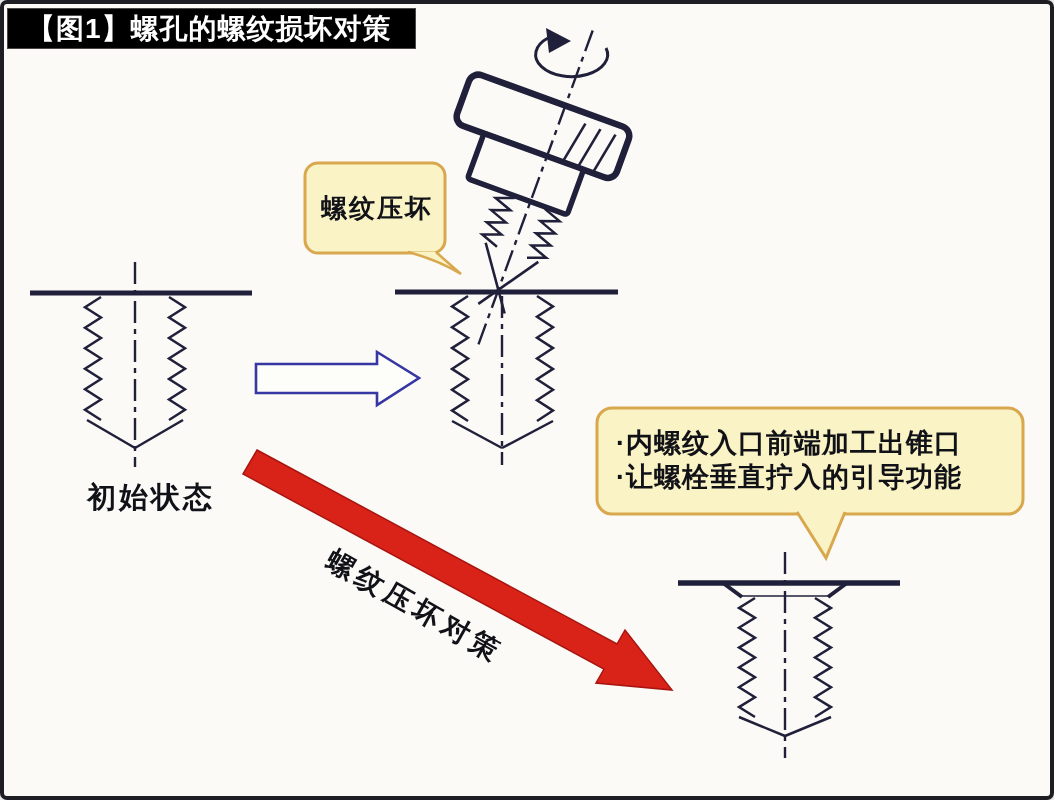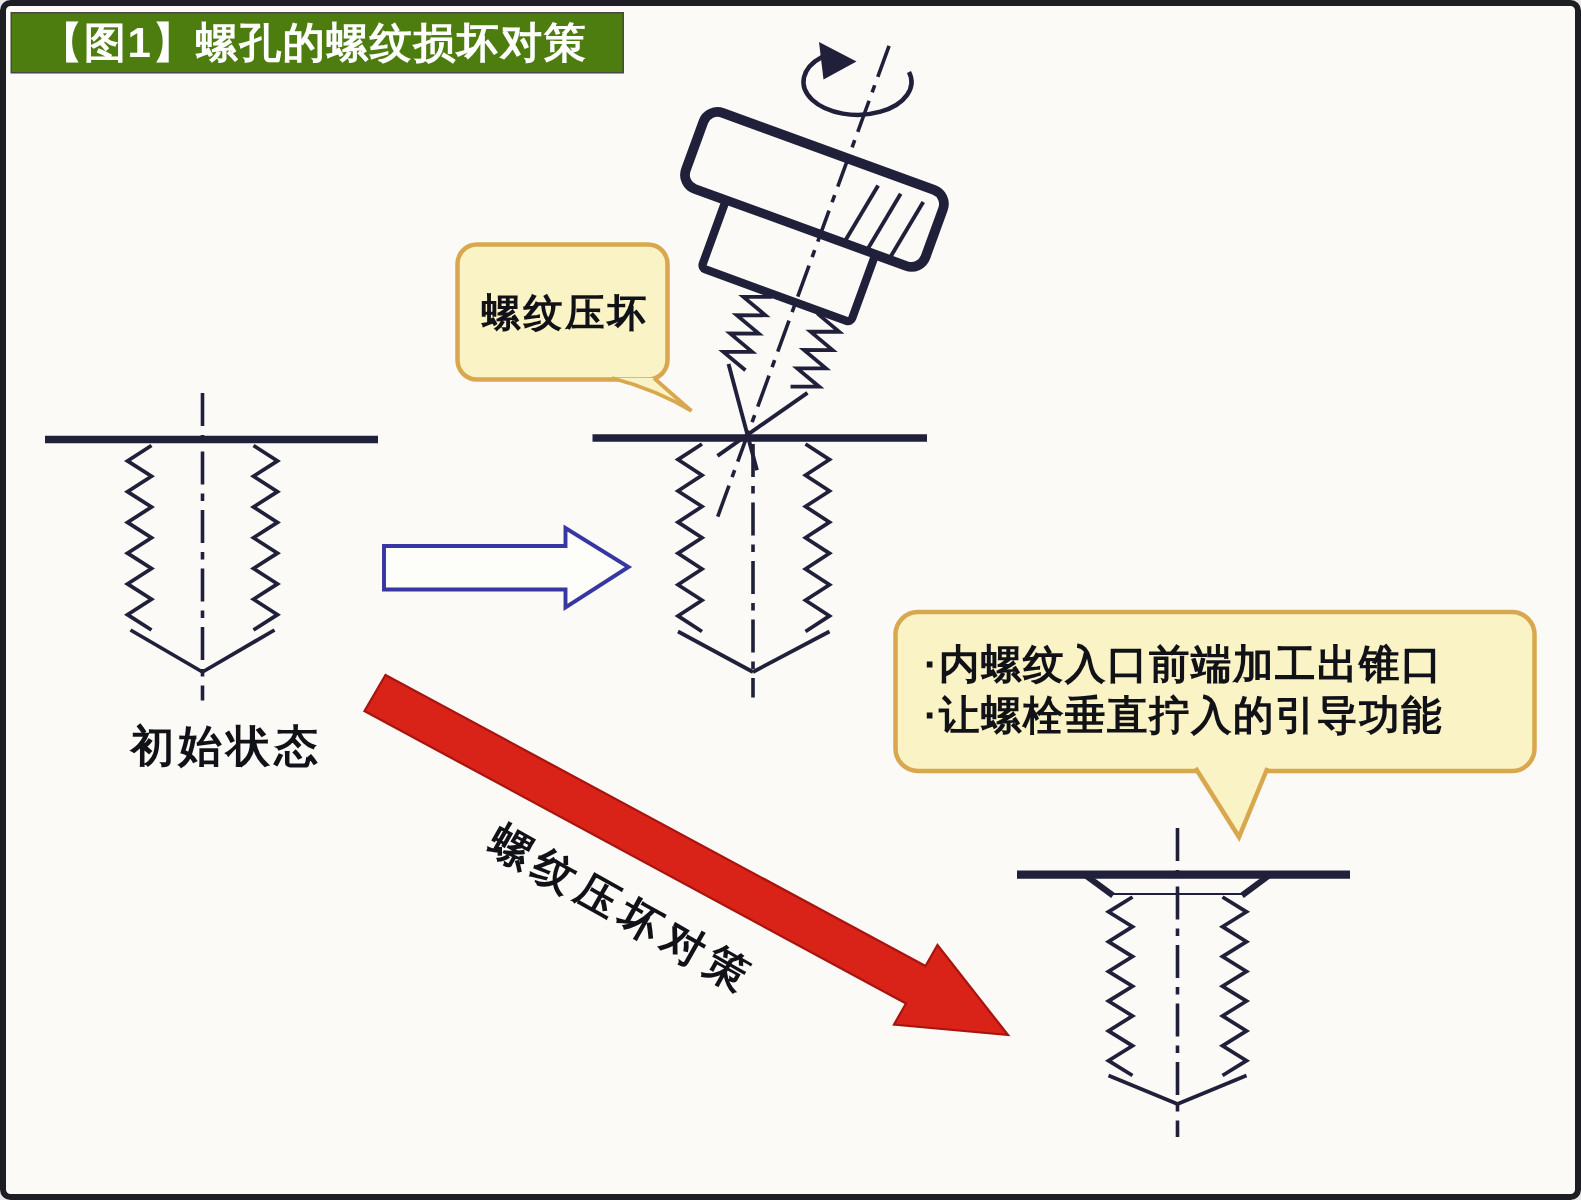--- a/index.html
+++ b/index.html
@@ -3,21 +3,21 @@
 <meta charset="utf-8">
 <style>
   html,body{margin:0;padding:0;background:#e8e8e8;}
   .page{
     width:1054px;height:800px;box-sizing:border-box;position:relative;
     border:4px solid #1d1d24;border-radius:7px;background:#fbfaf7;overflow:hidden;
     font-family:"Liberation Sans","DejaVu Sans",sans-serif;
   }
   .title-bar{
     position:absolute;left:4px;top:5px;width:388px;height:39px;
-    background:#4d7c0f;box-shadow:0 0 0 1px #4a4647;
+    background:#000000;box-shadow:0 0 0 1px #4a4647;
     color:#ffffff;font-size:28px;font-weight:bold;letter-spacing:1px;
     line-height:40px;padding-left:19px;white-space:nowrap;
   }
   svg{position:absolute;left:0;top:0;}
   .ink{stroke:#20203a;fill:none;}
   .thin{stroke-width:2.5;}
   .surface{stroke-width:5;stroke-linecap:butt;}
   .dashdot{stroke-width:2.4;stroke-dasharray:22 6 5 6;}
   .headfill{fill:#fbfaf7;}
   .cn-label{font-family:"Liberation Sans","DejaVu Sans",sans-serif;font-weight:bold;fill:#111118;}

